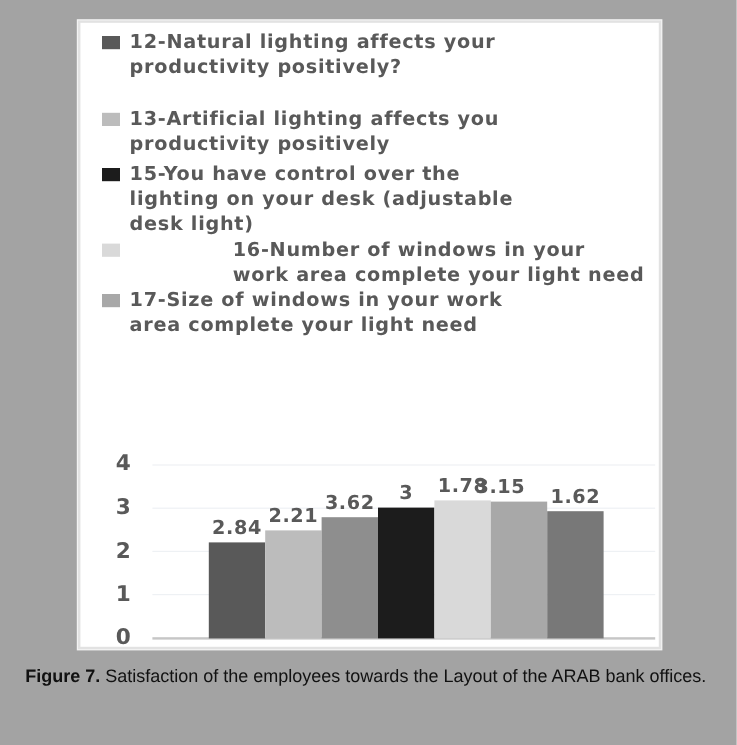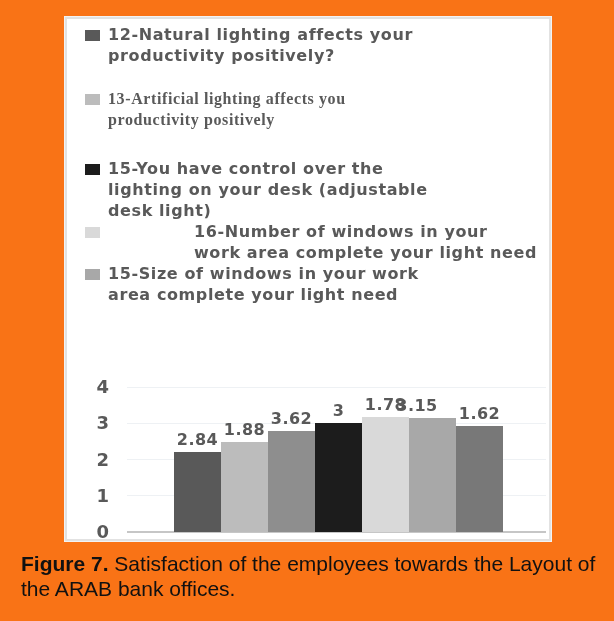--- a/index.html
+++ b/index.html
@@ -1,27 +1,27 @@
 <!DOCTYPE html>
 <html><head>
 <meta charset="utf-8">
 <style>
   html,body{margin:0;padding:0;background:#ffffff;}
-  .page{position:relative;width:614px;height:621px;background:#f97316;overflow:hidden;
+  .page{position:relative;width:614px;height:621px;background:#a3a3a3;overflow:hidden;
         font-family:"DejaVu Sans",sans-serif;}
 
   
   .figure-box{position:absolute;left:65px;top:17px;width:482px;height:520px;
               background:#ffffff;border:2px solid #e2e2e2;box-shadow:0 0 0 1px #f3f3f3;}
 
   
   .legend{position:absolute;left:18px;top:5px;width:452px;}
   .legend-item{display:flex;align-items:flex-start;}
   .legend-item:nth-child(1){margin-bottom:22px;}
-  .legend-item:nth-child(2){margin-bottom:28px;font-family:Liberation Serif, serif;}
+  .legend-item:nth-child(2){margin-bottom:4px;}
   .legend-item:nth-child(3){margin-bottom:0;}
   .legend-item:nth-child(4){margin-bottom:0;justify-content:space-between;}
   .legend-item:nth-child(5){margin-bottom:32px;}
   .legend-swatch{flex:0 0 auto;width:15px;height:11px;margin:6px 8px 0 0;}
   .legend-text{white-space:pre-line;font-size:16px;font-weight:700;line-height:21px;
                letter-spacing:0.6px;color:#595959;}
 
   
   .chart{position:absolute;left:0;top:366px;width:482px;height:147px;}
   .plot{position:absolute;left:60px;right:3px;top:0;bottom:0;}
@@ -29,21 +29,21 @@
   .gridline.baseline{height:2px;background:#c6c6c6;}
   .bar{position:absolute;bottom:0;width:47px;}
   .bar-label{position:absolute;transform:translateX(-50%);white-space:nowrap;
              font-size:16px;font-weight:700;letter-spacing:0.5px;color:#595959;}
   .yaxis{position:absolute;left:0;top:0;width:52px;height:147px;}
   .tick{position:absolute;right:10px;transform:translateY(50%);
         font-size:18px;font-weight:700;color:#595959;line-height:18px;}
 
   
   .caption{position:absolute;left:21px;top:551px;width:580px;margin:0;
-           font-family:"Liberation Sans",sans-serif;font-size:21px;line-height:25px;
+           font-family:"Liberation Sans",sans-serif;font-size:15px;line-height:25px;
            color:#111111;}
   .caption b{font-weight:700;}
 </style>
 </head>
 <body>
 
 <div class="page">
   <div class="figure-box">
     <div class="legend">
         <div class="legend-item">
@@ -62,42 +62,42 @@
 lighting on your desk (adjustable
 desk light)</span>
         </div>
         <div class="legend-item">
           <span class="legend-swatch" style="background: rgb(217, 217, 217);"></span>
           <span class="legend-text">16-Number of windows in your
 work area complete your light need</span>
         </div>
         <div class="legend-item">
           <span class="legend-swatch" style="background: rgb(168, 168, 168);"></span>
-          <span class="legend-text">15-Size of windows in your work
+          <span class="legend-text">17-Size of windows in your work
 area complete your light need</span>
         </div>
       </div>
     <div class="chart">
       <div class="yaxis">
           <div class="tick" style="bottom: 0px;">0</div>
           <div class="tick" style="bottom: 36.25px;">1</div>
           <div class="tick" style="bottom: 72.5px;">2</div>
           <div class="tick" style="bottom: 108.75px;">3</div>
           <div class="tick" style="bottom: 145px;">4</div>
         </div>
       <div class="plot">
           <div class="gridline baseline" style="bottom: -1px;"></div>
           <div class="gridline" style="bottom: 35.75px;"></div>
           <div class="gridline" style="bottom: 72px;"></div>
           <div class="gridline" style="bottom: 108.25px;"></div>
           <div class="gridline" style="bottom: 144.5px;"></div>
           <div class="bar" style="left: 47px; height: 80.1125px; background: rgb(89, 89, 89);"></div>
           <div class="bar-label" style="left: 70.5px; bottom: 83.1125px;">2.84</div>
           <div class="bar" style="left: 94px; height: 89.5375px; background: rgb(188, 188, 188);"></div>
-          <div class="bar-label" style="left: 117.5px; bottom: 92.5375px;">1.88</div>
+          <div class="bar-label" style="left: 117.5px; bottom: 92.5375px;">2.21</div>
           <div class="bar" style="left: 141px; height: 100.775px; background: rgb(142, 142, 142);"></div>
           <div class="bar-label" style="left: 164.5px; bottom: 103.775px;">3.62</div>
           <div class="bar" style="left: 188px; height: 108.75px; background: rgb(28, 28, 28);"></div>
           <div class="bar-label" style="left: 211.5px; bottom: 111.75px;">3</div>
           <div class="bar" style="left: 235px; height: 114.55px; background: rgb(217, 217, 217);"></div>
           <div class="bar-label" style="left: 258.5px; bottom: 117.55px;">1.78</div>
           <div class="bar" style="left: 282px; height: 114.188px; background: rgb(168, 168, 168);"></div>
           <div class="bar-label" style="left: 290px; bottom: 117.188px;">3.15</div>
           <div class="bar" style="left: 329px; height: 106.213px; background: rgb(120, 120, 120);"></div>
           <div class="bar-label" style="left: 352.5px; bottom: 109.213px;">1.62</div>

